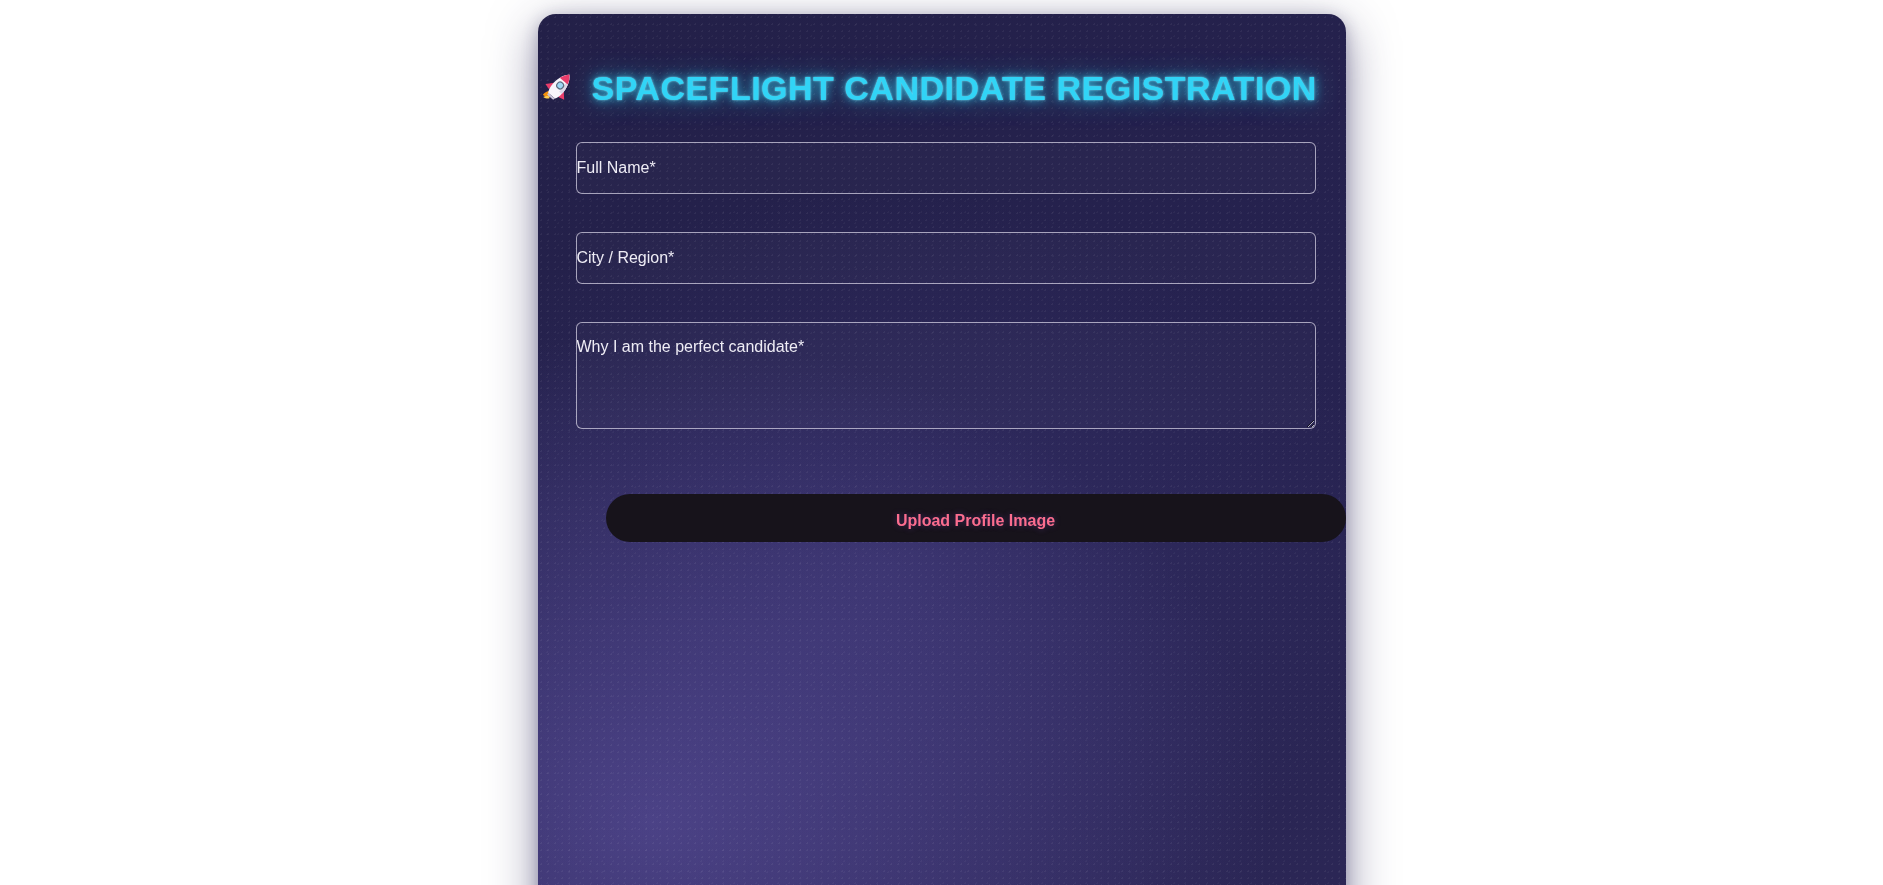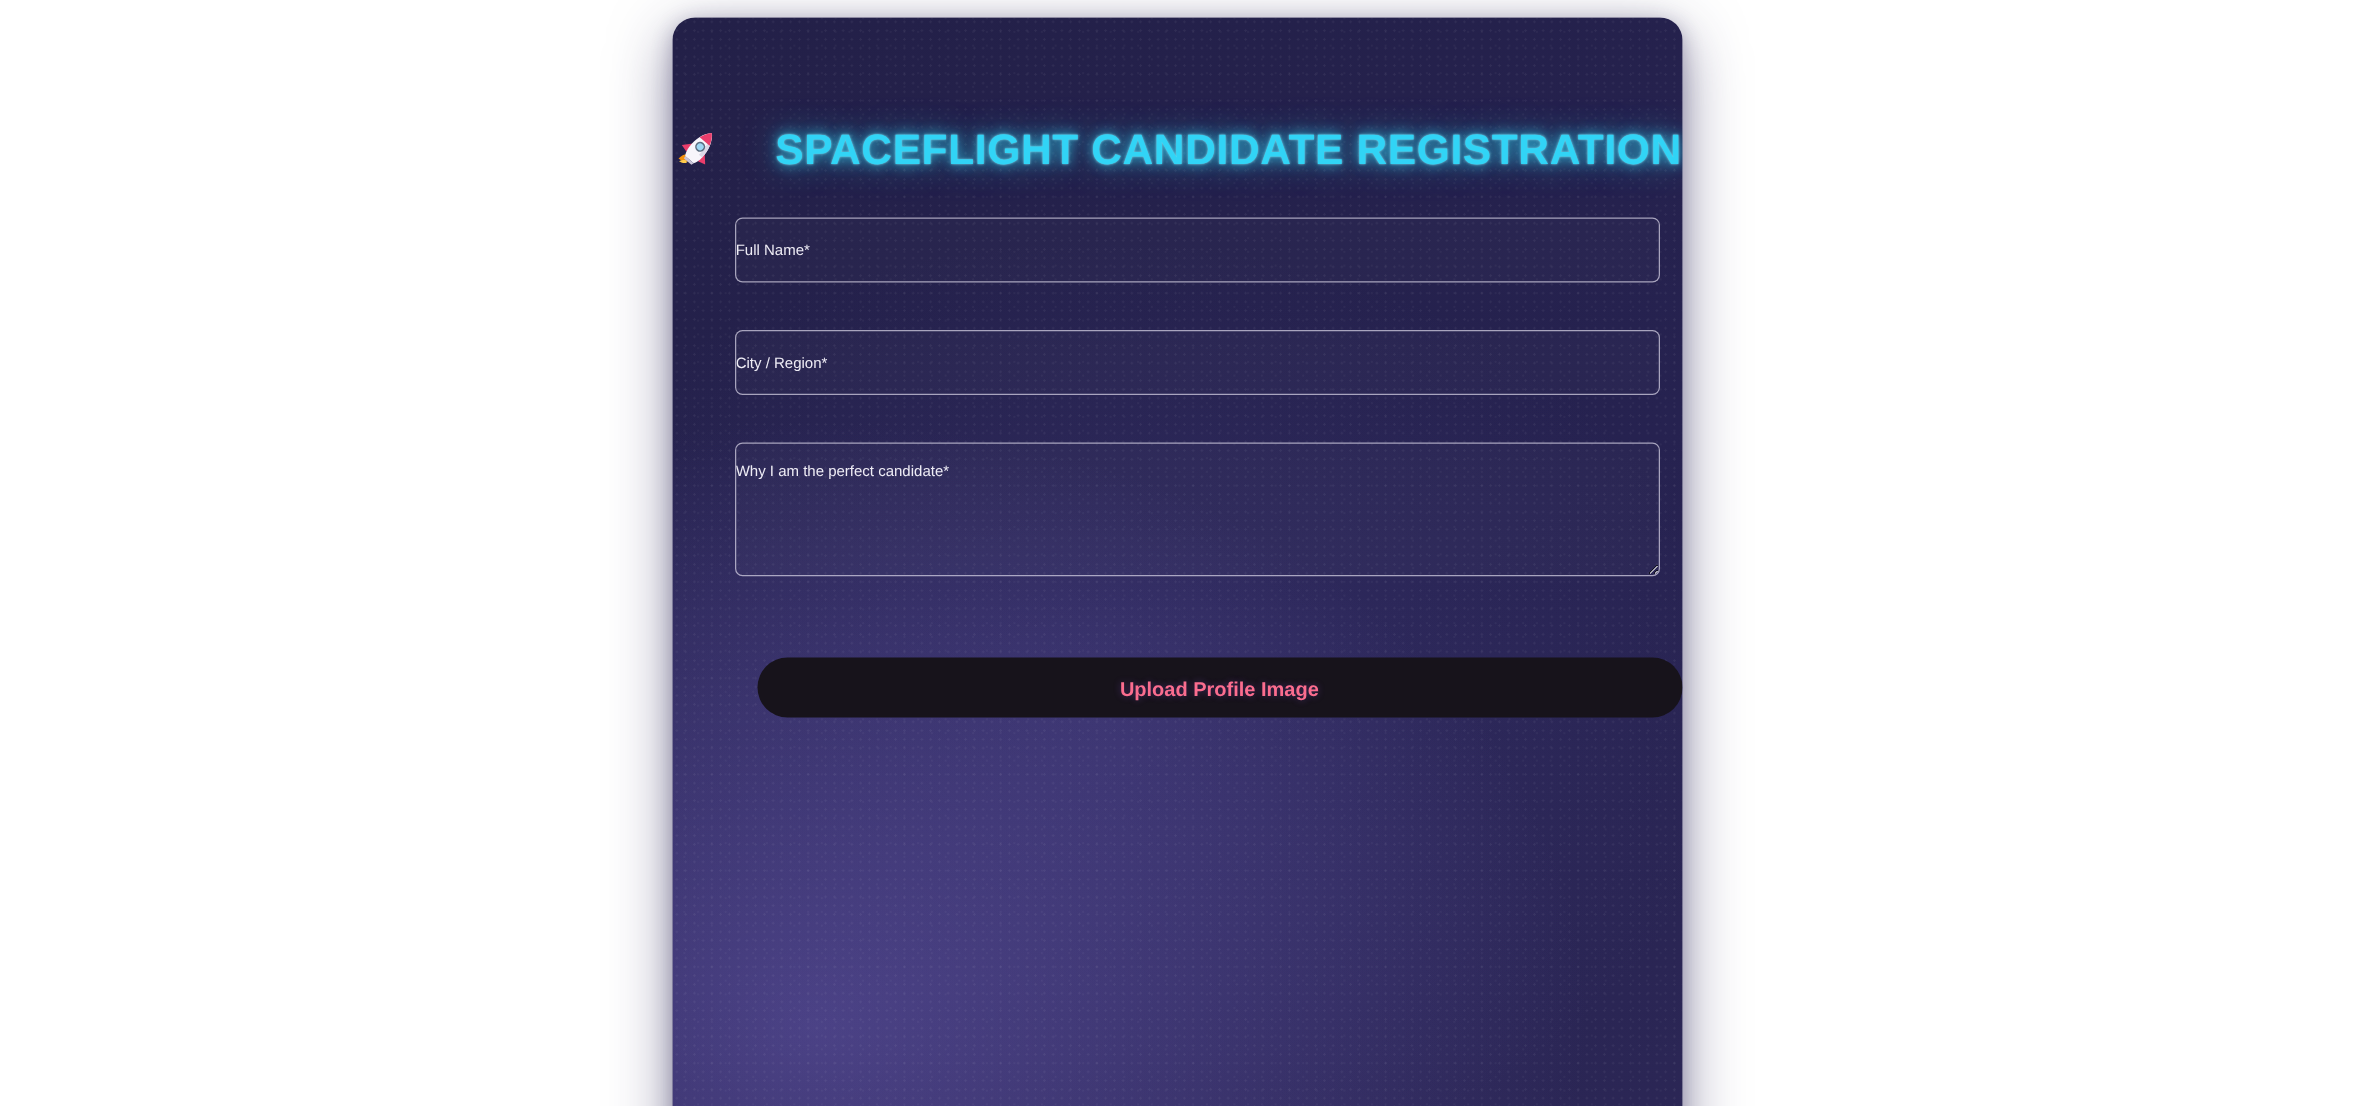--- a/index.html
+++ b/index.html
@@ -34,23 +34,23 @@
     background-image:
       radial-gradient(rgba(255,255,255,0.055) 1px, transparent 1px),
       radial-gradient(rgba(255,255,255,0.035) 1px, transparent 1px);
     background-size: 7px 7px, 11px 11px;
     background-position: 0 0, 4px 6px;
   }
   .title-row {
     position: relative;
     display: flex;
     align-items: center;
-    justify-content: space-between;
+    justify-content: flex-start;
     gap: 14px;
-    padding-top: 84px;
+    padding-top: 52px;
     height: 44px;
   }
   .rocket {
     width: 40px;
     height: 40px;
     flex: 0 0 auto;
   }
   .page-title {
     font-size: 34px;
     font-weight: bold;
@@ -69,23 +69,23 @@
   }
   .field {
     display: block;
     box-sizing: border-box;
     width: 100%;
     background: rgba(255, 255, 255, 0.02);
     border: 1px solid rgba(218, 214, 232, 0.72);
     border-radius: 6px;
     color: #f2f0f8;
     font-family: "Liberation Sans", sans-serif;
-    font-size: 12px;
+    font-size: 16px;
     padding: 0 0;
-    margin: 0 0 38px 16px;
+    margin: 0 0 38px 4px;
     outline: none;
   }
   .field::placeholder {
     color: #eeecf5;
     opacity: 1;
   }
   input.field { height: 52px; }
   textarea.field {
     padding-top: 15px;
     resize: vertical;

